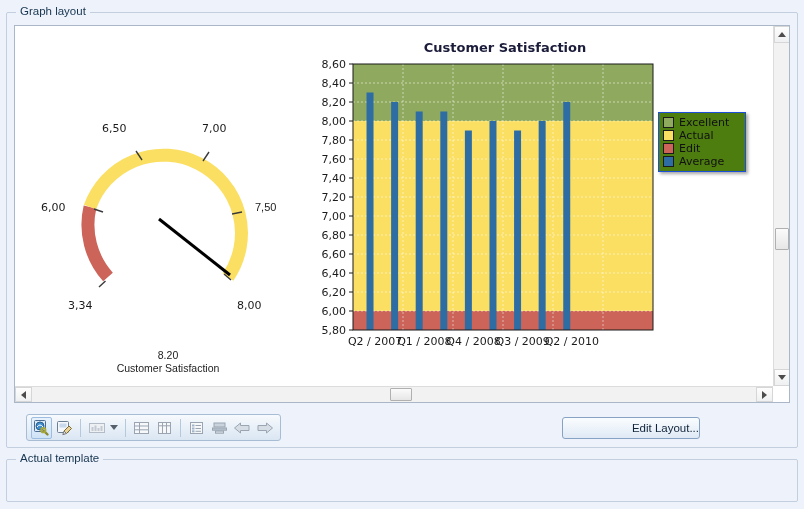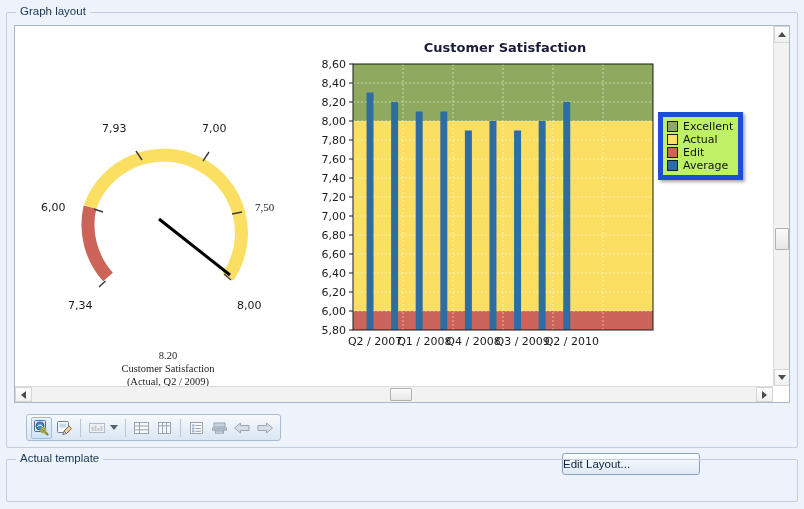--- a/index.html
+++ b/index.html
@@ -80,34 +80,34 @@
   .a-down  { border-left:4px solid transparent; border-right:4px solid transparent; border-top:5px solid #4c4c4c; }
   .a-left  { border-top:4px solid transparent; border-bottom:4px solid transparent; border-right:5px solid #4c4c4c; }
   .a-right { border-top:4px solid transparent; border-bottom:4px solid transparent; border-left:5px solid #4c4c4c; }
 
   
   .gauge { position: absolute; left: 8px; top: 8px; width: 290px; height: 350px; }
   .gauge-svg { position: absolute; left: 0; top: 0; }
   .gauge-caption {
     position: absolute; left: 0; top: 315px; width: 290px;
     text-align: center; font-size: 10.5px; line-height: 13px;
-    color: #1b1b1b; font-family: Liberation Serif, serif;
+    color: #1b1b1b; font-family: Liberation Sans, sans-serif;
   }
 
   
   .chart { position: absolute; left: 290px; top: 6px; width: 400px; height: 352px; }
   .chart-title {
     position: absolute; left: 0; top: 8px; width: 400px; text-align: center;
     font-size: 13px; font-weight: bold; color: #1b1b3a;
     font-family: "DejaVu Sans", sans-serif;
   }
   .legend-box {
     position: absolute; left: 353px; top: 80px;
-    background: #bef264; border: 5px solid #1d4ed8;
-    padding: 3px 5px 3px 4px;
+    background: #4d7c0f; border: 1px solid #1d4ed8;
+    padding: 3px 16px 3px 4px;
     box-shadow: 2px 2px 3px rgba(0,0,0,0.35);
     z-index: 5;
   }
   .legend-row { display: flex; align-items: center; height: 13px; }
   .legend-swatch {
     width: 11px; height: 11px; border: 1px solid #1b1b1b; margin-right: 5px;
   }
   .legend-label { font-size: 11px; color: #111; font-family: "DejaVu Sans", sans-serif; }
 
   
@@ -124,23 +124,22 @@
   .tb-btn.active { border-color: #9cbde0; background: linear-gradient(#e8f2fc,#cfe3f7); }
   .tb-sep { width: 1px; height: 18px; background: #b5c8dc; margin: 0 3px; }
   .tb-caret { width: 12px; height: 22px; display:flex; align-items:center; justify-content:center; }
 
   
   .btn {
     position: absolute;
     background: linear-gradient(#fafdff,#dfe9f5);
     border: 1px solid #86a3c3; border-radius: 3px;
     font-size: 11.5px; color: #10243a;
-    display: flex; align-items: center; justify-content: flex-start;
+    display: flex; align-items: center; justify-content: flex-end;
     font-family: "Liberation Sans", sans-serif;
-    margin-top: 36px;
   }
   #btn-edit-layout { left: 556px; top: 412px; width: 138px; height: 22px; }
 </style>
 </head>
 <body>
 
 <div class="root">
 
   <div class="groupbox" id="gb-layout">
     <div class="gb-frame"></div>
@@ -161,31 +160,30 @@
               <line x1="71" y1="175" x2="80" y2="178"></line>
               <line x1="113" y1="117" x2="119" y2="126"></line>
               <line x1="186" y1="118" x2="180" y2="127"></line>
               <line x1="219" y1="178" x2="209" y2="180"></line>
               <line x1="208" y1="246" x2="201" y2="240"></line>
             </g>
 
             <line x1="136" y1="185" x2="207" y2="241" stroke="#000000" stroke-width="3"></line>
           </svg>
 
-          <div style="position:absolute;left:45px;top:265px;font-size:11px;font-family:'DejaVu Sans',sans-serif;color:#1b1b1b;">7,34</div>
+          <div style="position:absolute;left:45px;top:265px;font-size:11px;font-family:'DejaVu Sans',sans-serif;color:#1b1b1b;">3,34</div>
           <div style="position:absolute;left:18px;top:167px;font-size:11px;font-family:'DejaVu Sans',sans-serif;color:#1b1b1b;">6,00</div>
-          <div style="position:absolute;left:79px;top:88px;font-size:11px;font-family:'DejaVu Sans',sans-serif;color:#1b1b1b;">7,93</div>
+          <div style="position:absolute;left:79px;top:88px;font-size:11px;font-family:'DejaVu Sans',sans-serif;color:#1b1b1b;">6,50</div>
           <div style="position:absolute;left:179px;top:88px;font-size:11px;font-family:'DejaVu Sans',sans-serif;color:#1b1b1b;">7,00</div>
-          <div style="position:absolute;left:232px;top:167px;font-size:11px;font-family:Liberation Serif, serif;color:#1b1b1b;">7,50</div>
+          <div style="position:absolute;left:232px;top:167px;font-size:11px;font-family:Liberation Sans, sans-serif;color:#1b1b1b;">7,50</div>
           <div style="position:absolute;left:214px;top:265px;font-size:11px;font-family:'DejaVu Sans',sans-serif;color:#1b1b1b;">8,00</div>
 
           <div class="gauge-caption">
             <div>8.20</div>
             <div>Customer Satisfaction</div>
-            <div>(Actual, Q2 / 2009)</div>
           </div>
         </div>
 
         <div class="chart">
           <div class="chart-title">Customer Satisfaction</div>
 
           <svg id="chart-svg" width="400" height="330" viewBox="0 0 400 330" style="position:absolute;left:0;top:22px;">
               <rect x="48" y="10" width="300" height="56.99999999999997" fill="#8faa5e"></rect>
               <rect x="48" y="66.99999999999997" width="300" height="190.00000000000003" fill="#fbdf62"></rect>
               <rect x="48" y="257" width="300" height="19" fill="#cc6459"></rect>

